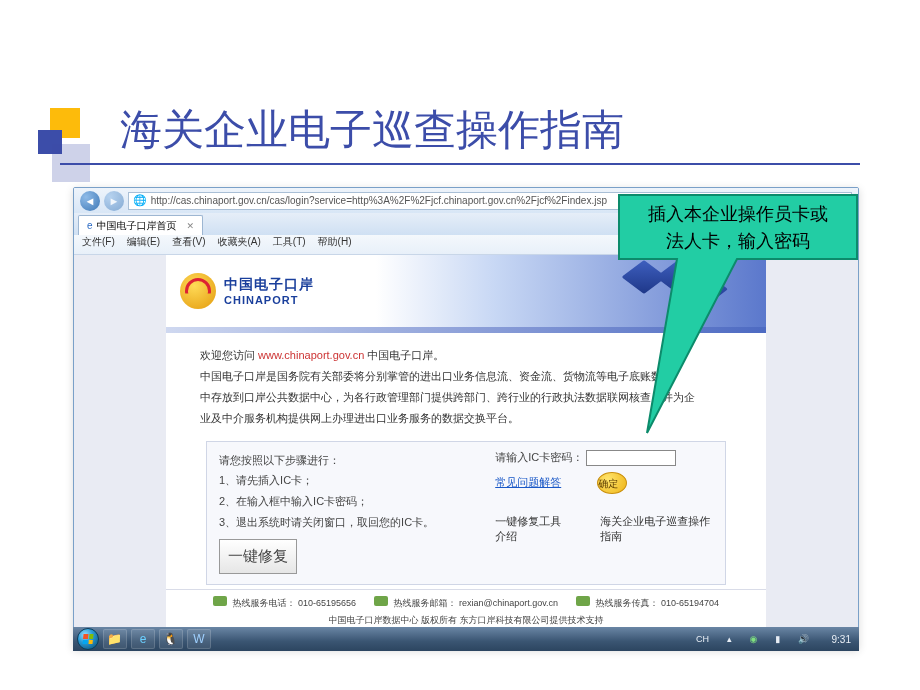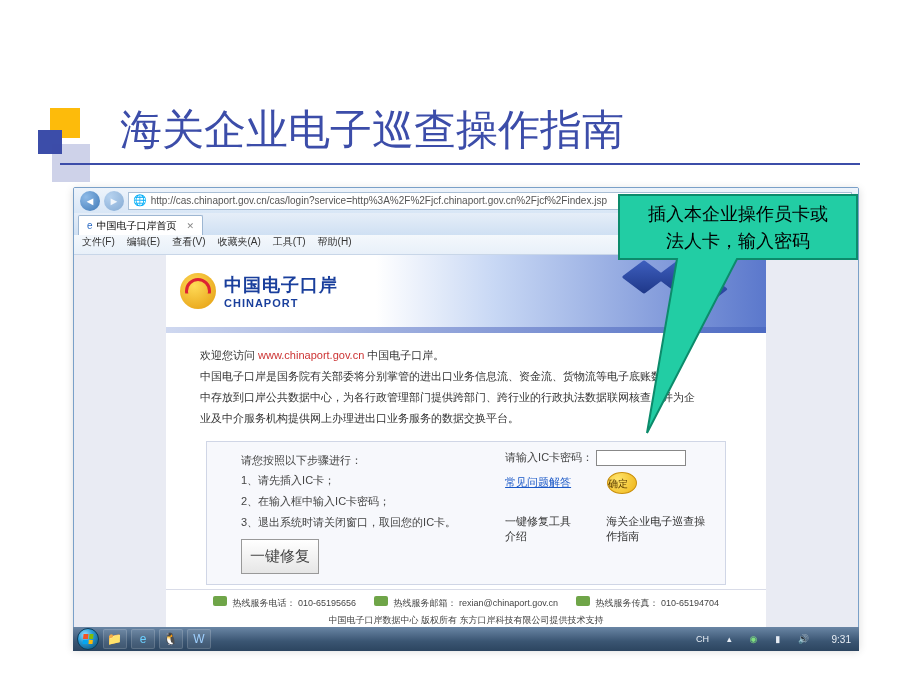--- a/index.html
+++ b/index.html
@@ -136,21 +136,21 @@
   }
   .logo-c {
     width: 36px; height: 36px;
     border-radius: 50%;
     background: radial-gradient(circle at 40% 35%, #ffda57, #e39b0d);
     position: relative;
     display:flex; align-items:center; justify-content:center;
   }
   .logo-c::after { content:""; position:absolute; width:20px; height:20px; border:3px solid #d23; border-radius:50%; clip-path: polygon(0 0,100% 0,100% 60%,0 60%); }
   .brand { margin-left:8px; }
-  .brand .cn { font-size:18px; color:#1a3f9c; font-weight:bold; letter-spacing:1px; }
+  .brand .cn { font-size:14px; color:#1a3f9c; font-weight:bold; letter-spacing:1px; }
   .brand .en { font-size:11px; color:#1a3f9c; font-weight:bold; letter-spacing:1px; }
   .cubes { position:absolute; right:40px; top:8px; display:flex; gap:6px; }
   .cube { width:28px; height:28px; background:linear-gradient(135deg,#3e5fbf,#1e3788); transform:rotate(45deg) skew(-8deg,-8deg); border-radius:2px; }
   .cube:nth-child(3){ transform:rotate(45deg) skew(-8deg,-8deg) translate(6px,14px); }
   .banner-divider { height:6px; background:linear-gradient(90deg,#cfd8f0,#4d6ac2); }
   .welcome {
     padding: 12px 18px 6px 34px;
     font-size: 11px;
     color: #333;
     line-height: 1.9;
@@ -159,21 +159,21 @@
   .login-box {
     margin: 6px auto 0;
     width: 520px;
     border: 1px solid #d0d6e6;
     background: #f7f8fc;
     padding: 8px 12px 10px;
     display: flex;
     font-size: 11px;
     color: #444;
   }
-  .login-left { flex:1.1; line-height:1.9;margin-left:22px; }
+  .login-left { flex:1.1; line-height:1.9; }
   .login-right { flex:0.9; padding-left:10px; }
   .pw-input {
     width: 90px; height:16px; border:1px solid #888; font-size:11px;
     vertical-align: middle;
   }
   .ok-btn {
     display:inline-block;
     width: 30px; height:22px;
     border-radius:50%;
     background: radial-gradient(circle at 35% 30%, #ffe46b, #eeb417);

